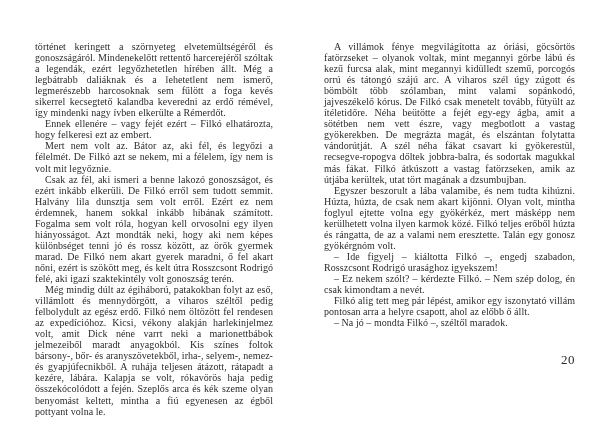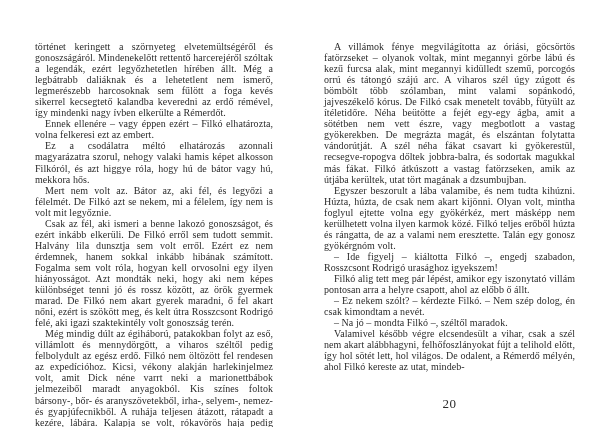--- a/index.html
+++ b/index.html
@@ -22,21 +22,21 @@
   }
   .page {
     box-sizing: border-box;
     width: 300px;
     height: 427px;
     background: #ffffff;
     display: flex;
     flex-direction: column;
   }
   .page-left  { padding: 41px 27px 0 35px; }
-  .page-right { padding: 41px 25px 0 24px; }
+  .page-right { padding: 41px 25px 0 24px; align-items: flex-end; }
   .text-block {
     flex: 0 0 auto;
   }
   .text-block p {
     margin: 0;
     padding: 0;
     font-size: 10px;
     line-height: 11.05px;
     text-align: justify;
     letter-spacing: 0.05px;
@@ -55,35 +55,33 @@
   }
 </style>
 </head>
 <body>
 
 <div class="spread">
 
   <div class="page page-left">
     <div class="text-block">
         <p>történet keringett a szörnyeteg elvetemültségéről és gonoszságáról. Mindenekelőtt rettentő harcerejéről szóltak a legendák, ezért legyőzhetetlen hírében állt. Még a legbátrabb daliáknak és a lehetetlent nem ismerő, legmerészebb harcosoknak sem fűlött a foga kevés sikerrel kecsegtető kalandba keveredni az erdő rémével, így mindenki nagy ívben elkerülte a Rémerdőt.</p>
-        <p class="indented">Ennek ellenére – vagy éppen ezért – Filkó elhatározta, volna felkeresi ezt az embert.</p>
-        <p class="indented">Ez a csodálatra méltó elhatározás azonnali magyarázatra szorul, nehogy valaki hamis képet alkosson Filkóról, és azt higgye róla, hogy hú de bátor vagy hú, mekkora hős.</p>
+        <p class="indented">Ennek ellenére – vagy fejét ezért – Filkó elhatározta, hogy felkeresi ezt az embert.</p>
         <p class="indented">Mert nem volt az. Bátor az, aki fél, és legyőzi a félelmét. De Filkó azt se nekem, mi a félelem, így nem is volt mit legyőznie.</p>
         <p class="indented">Csak az fél, aki ismeri a benne lakozó gonoszságot, és ezért inkább elkerüli. De Filkó erről sem tudott semmit. Halvány lila dunsztja sem volt erről. Ezért ez nem érdemnek, hanem sokkal inkább hibának számított. Fogalma sem volt róla, hogyan kell orvosolni egy ilyen hiányosságot. Azt mondták neki, hogy aki nem képes különbséget tenni jó és rossz között, az örök gyermek marad. De Filkó nem akart gyerek maradni, ő fel akart nőni, ezért is szökött meg, és kelt útra Rosszcsont Rodrigó felé, aki igazi szaktekintély volt gonoszság terén.</p>
         <p class="indented">Még mindig dúlt az égiháború, patakokban folyt az eső, villámlott és mennydörgött, a viharos széltől pedig felbolydult az egész erdő. Filkó nem öltözött fel rendesen az expedícióhoz. Kicsi, vékony alakján harlekinjelmez volt, amit Dick néne varrt neki a marionettbábok jelmezeiből maradt anyagokból. Kis színes foltok bársony-, bőr- és aranyszövetekből, irha-, selyem-, nemez- és gyapjúfecnikből. A ruhája teljesen átázott, rátapadt a kezére, lábára. Kalapja se volt, rókavörös haja pedig összekócolódott a fején. Szeplős arca és kék szeme olyan benyomást keltett, mintha a fiú egyenesen az égből pottyant volna le.</p>
       </div>
     <div class="folio">14</div>
   </div>
 
   <div class="page page-right">
     <div class="text-block">
         <p class="indented">A villámok fénye megvilágította az óriási, göcsörtös fatörzseket – olyanok voltak, mint megannyi görbe lábú és kezű furcsa alak, mint megannyi kidülledt szemű, porcogós orrú és tátongó szájú arc. A viharos szél úgy zúgott és bömbölt több szólamban, mint valami sopánkodó, jajveszékelő kórus. De Filkó csak menetelt tovább, fütyült az ítéletidőre. Néha beütötte a fejét egy-egy ágba, amit a sötétben nem vett észre, vagy megbotlott a vastag gyökerekben. De megrázta magát, és elszántan folytatta vándorútját. A szél néha fákat csavart ki gyökerestül, recsegve-ropogva dőltek jobbra-balra, és sodortak magukkal más fákat. Filkó átkúszott a vastag fatörzseken, amik az útjába kerültek, utat tört magának a dzsumbujban.</p>
         <p class="indented">Egyszer beszorult a lába valamibe, és nem tudta kihúzni. Húzta, húzta, de csak nem akart kijönni. Olyan volt, mintha foglyul ejtette volna egy gyökérkéz, mert másképp nem kerülhetett volna ilyen karmok közé. Filkó teljes erőből húzta és rángatta, de az a valami nem eresztette. Talán egy gonosz gyökérgnóm volt.</p>
         <p class="indented">– Ide figyelj – kiáltotta Filkó –, engedj szabadon, Rosszcsont Rodrigó urasághoz igyekszem!</p>
+        <p class="indented">– Ez nekem szólt? – kérdezte Filkó. – Nem szép dolog, én csak kimondtam a nevét.</p>
         <p class="indented">Filkó alig tett meg pár lépést, amikor egy iszonytató villám pontosan arra a helyre csapott, ahol az előbb ő állt.</p>
-        <p class="indented">– Ez nekem szólt? – kérdezte Filkó. – Nem szép dolog, én csak kimondtam a nevét.</p>
         <p class="indented">– Na jó – mondta Filkó –, széltől maradok.</p>
-        <p class="indented">Valamivel később végre elcsendesült a vihar, csak a szél nem akart alábbhagyni, felhőfoszlányokat fújt a telihold előtt, így hol sötét lett, hol világos. De odalent, a Rémerdő mélyén, ahol Filkó kereste az utat, mindeb-</p>
       </div>
     <div class="folio">20</div>
   </div>
 
 </div>
 
 </body></html>

